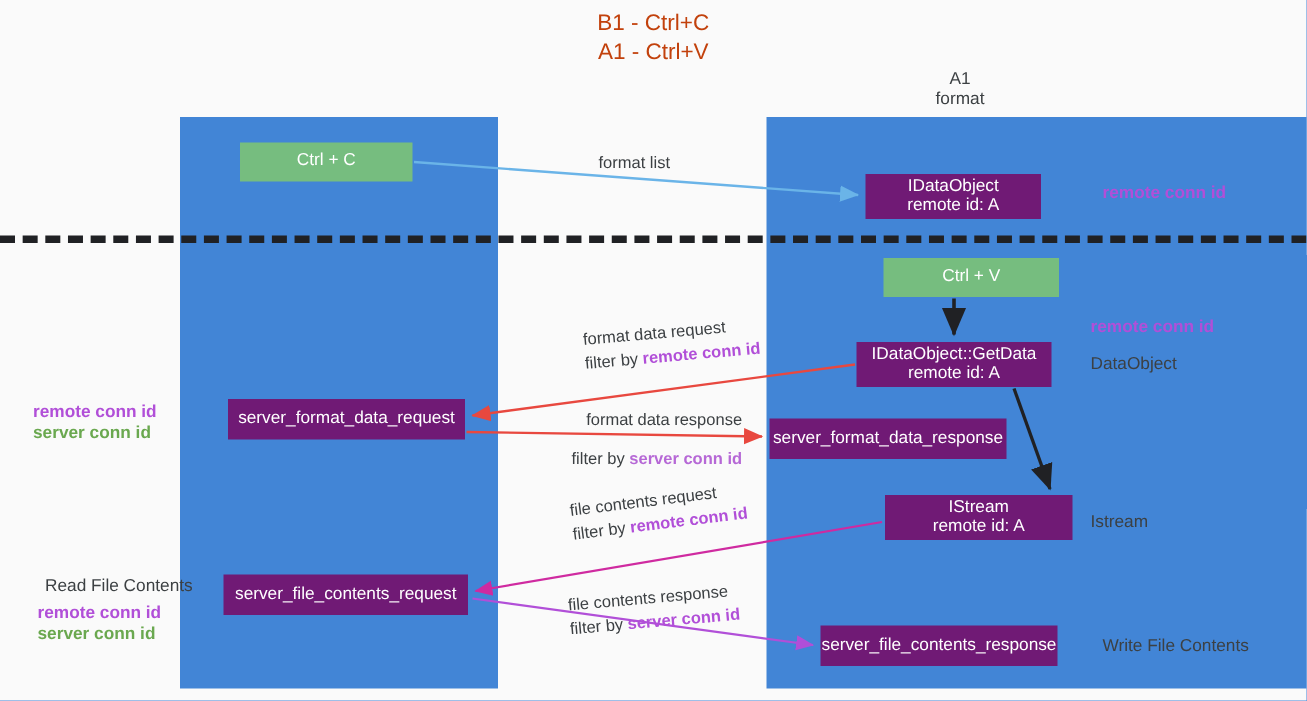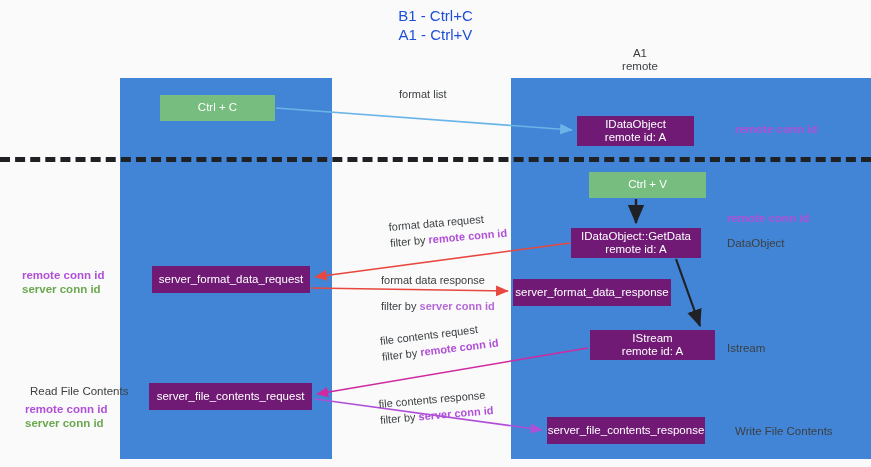--- a/index.html
+++ b/index.html
@@ -13,21 +13,21 @@
 
   
   .lane{position:absolute;background:#4285d6;}
   #lane-b1{left:120px;top:78px;width:212px;height:381px;}
   #lane-a1{left:511px;top:78px;width:556px;height:381px;}
   #lane-a1{width:558px;}
 
   
   #title{
     position:absolute;left:0;top:6px;width:871px;text-align:center;
-    font-size:15px;line-height:19px;color:#1d4ed8;white-space:pre-line;
+    font-size:15px;line-height:19px;color:#c2410c;white-space:pre-line;
   }
 
   
   .lane-head{position:absolute;text-align:center;font-size:11.5px;
     line-height:13px;color:#3c4043;white-space:pre-line;}
   #head-b1{left:146px;top:47px;width:160px;}
   #head-a1{left:560px;top:47px;width:160px;}
 
   
   #divider{position:absolute;left:0;top:157px;width:871px;height:0;
@@ -63,42 +63,42 @@
   #s-istream{left:727px;top:341px;}
   #s-write{left:735px;top:424px;}
   #s-left-1{left:22px;top:268px;}
   #s-read{left:30px;top:384px;}
   #s-left-2{left:25px;top:402px;}
 
   
   .elabel{position:absolute;font-size:11px;line-height:16px;color:#3c4043;
     white-space:nowrap;}
   .elabel b{font-weight:bold;}
-  #e-formatlist{left:399px;top:86px;}
+  #e-formatlist{left:399px;top:101px;}
   #e-fdreq{left:388px;top:219px;transform:rotate(-5deg);transform-origin:left top;}
-  #e-fdresp{left:381px;top:272px;}
+  #e-fdresp{left:381px;top:272px;text-align:right;}
   #e-fcreq{left:379px;top:333px;transform:rotate(-7deg);transform-origin:left top;}
   #e-fcresp{left:378px;top:396px;transform:rotate(-5deg);transform-origin:left top;}
 
   
   #edges{position:absolute;inset:0;width:871px;height:467px;pointer-events:none;}
 </style>
 </head>
 <body>
 
 <div id="stage">
 
   <div class="lane" id="lane-b1"></div>
   <div class="lane" id="lane-a1"></div>
 
   <div id="title">B1 - Ctrl+C
 A1 - Ctrl+V</div>
 
   <div class="lane-head" id="head-a1">A1
-remote</div>
+format</div>
 
   <svg id="edges">
     <defs>
       <marker id="ah-blue" markerWidth="9" markerHeight="9" refX="7.5" refY="4" orient="auto">
         <path d="M0,0.6 L8,4 L0,7.4 z" fill="#6ab4e8"></path>
       </marker>
       <marker id="ah-black" markerWidth="9" markerHeight="9" refX="7.5" refY="4" orient="auto">
         <path d="M0,0.6 L8,4 L0,7.4 z" fill="#202124"></path>
       </marker>
       <marker id="ah-red" markerWidth="9" markerHeight="9" refX="7.5" refY="4" orient="auto">

